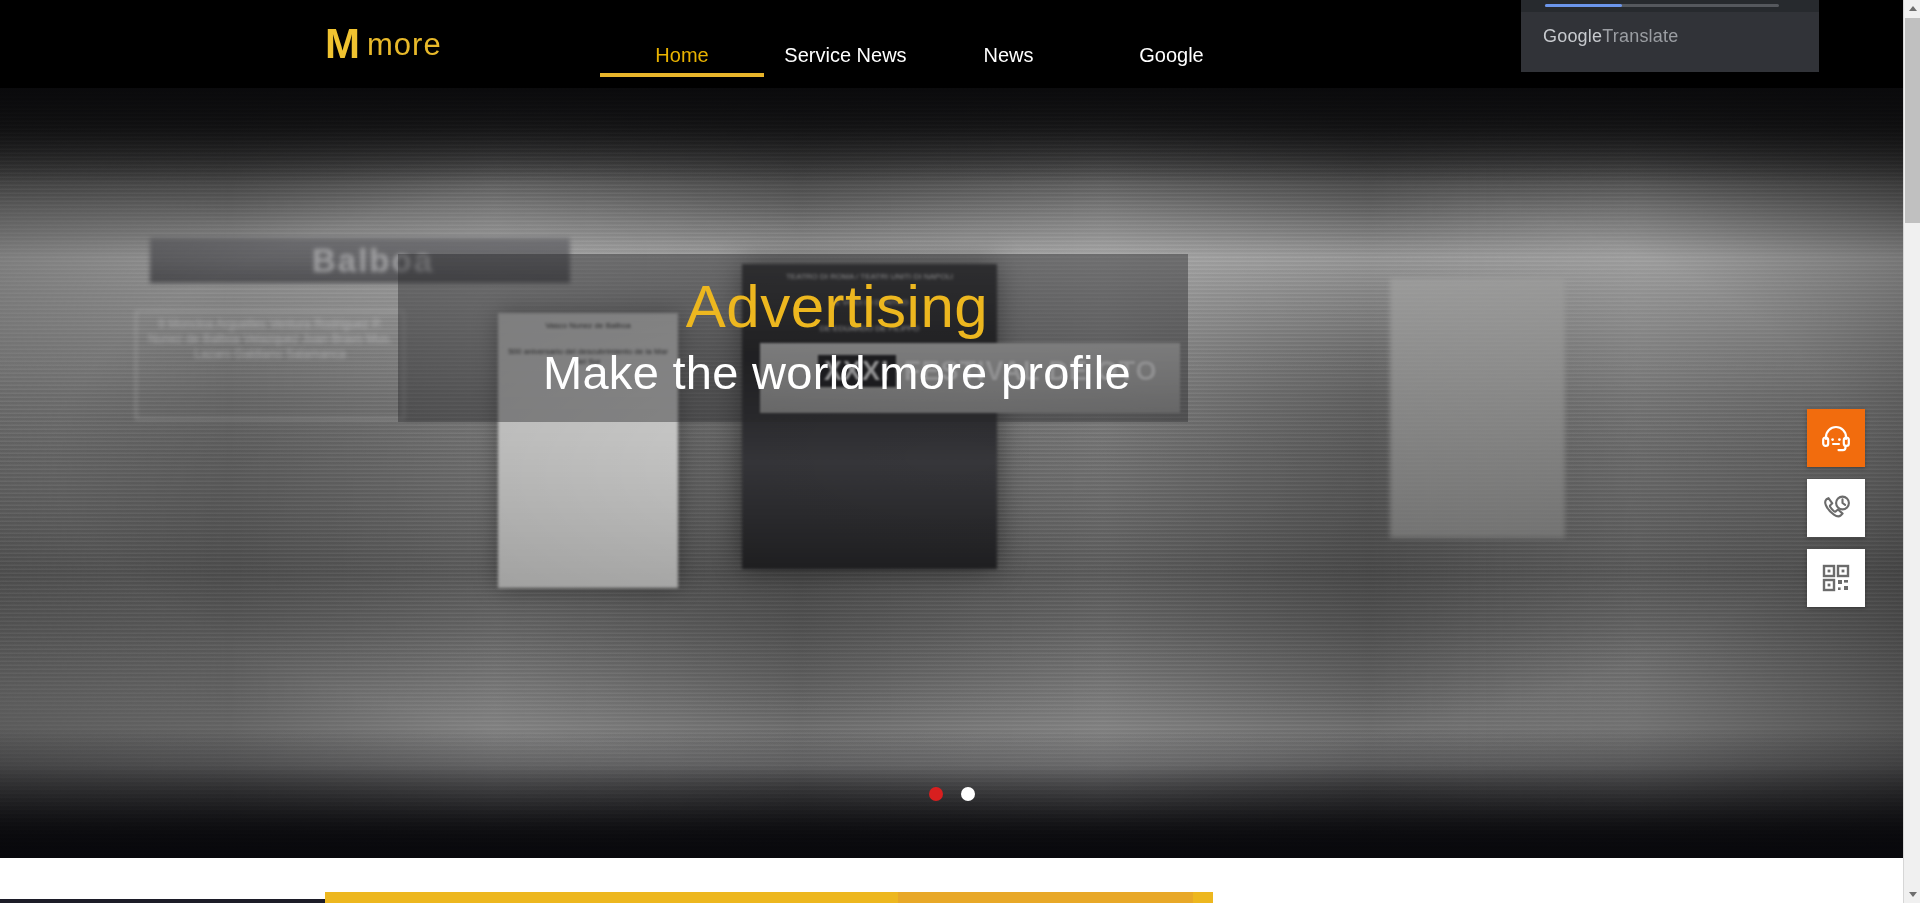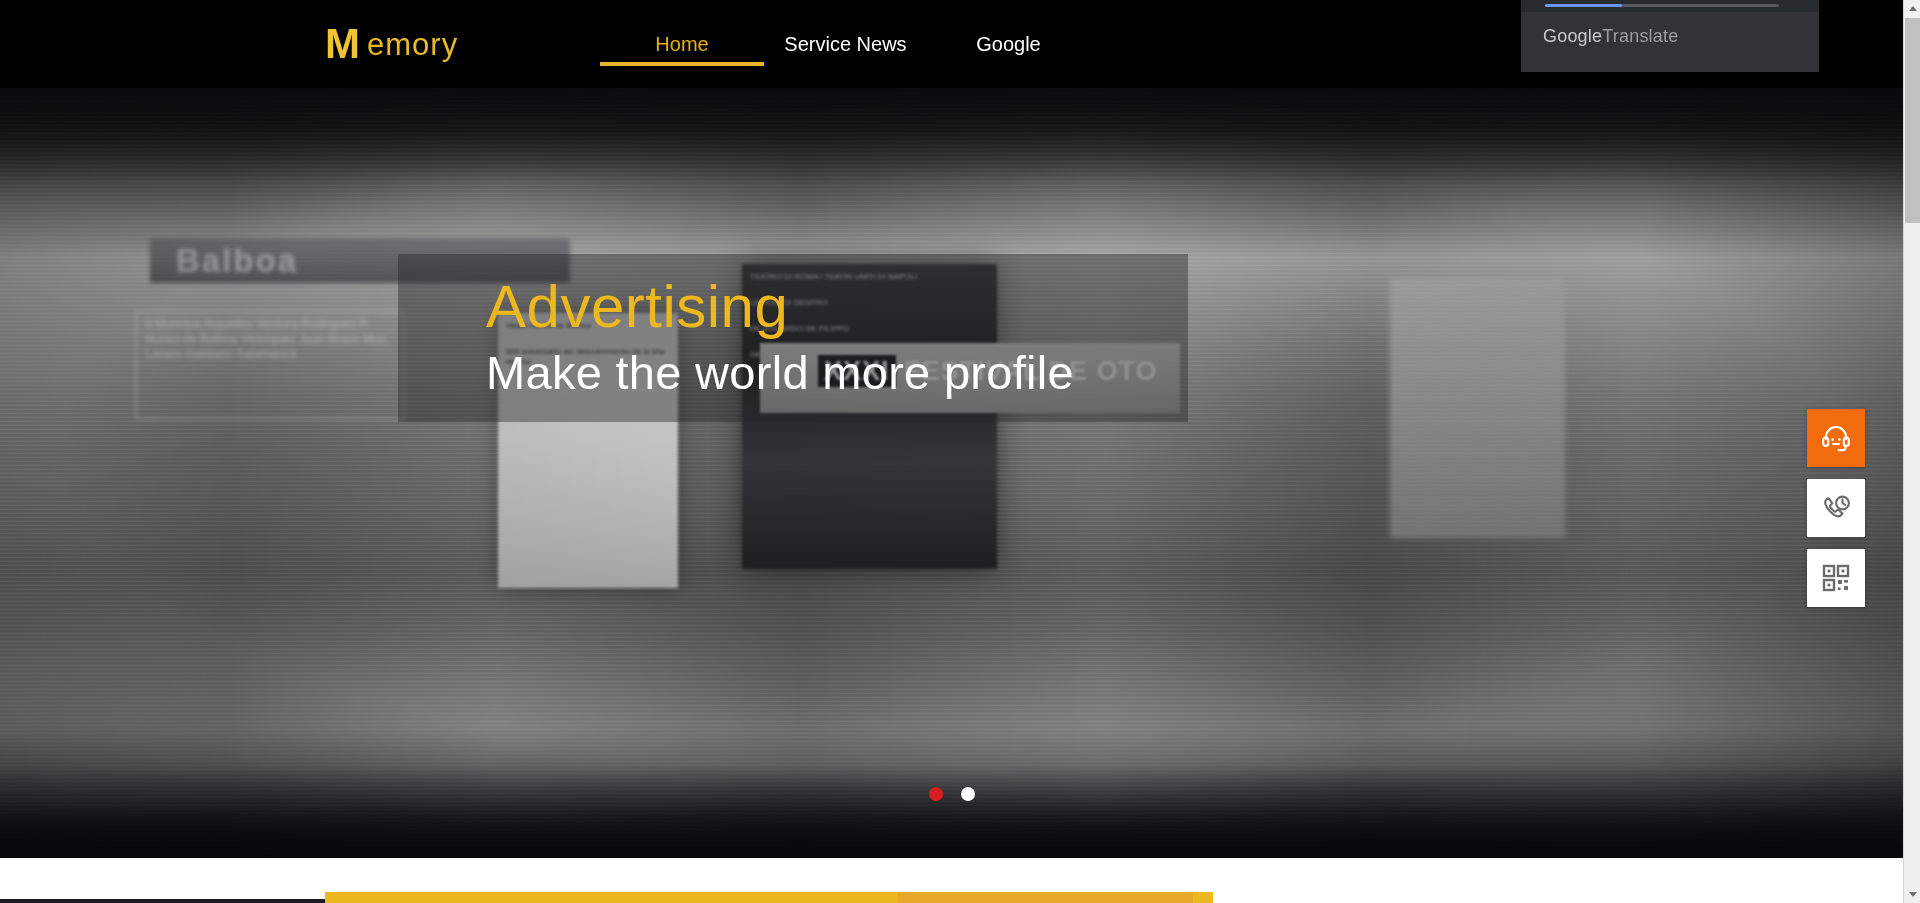--- a/index.html
+++ b/index.html
@@ -15,32 +15,32 @@
   
   .header { position:absolute; left:0; top:0; width:1903px; height:88px;
             background:#000000; z-index:40; }
   .logo { position:absolute; left:325px; top:16px; height:56px;
           display:flex; align-items:center; user-select:none; }
   .logo-m { color:#f0c330; font-size:42px; font-weight:bold; line-height:1;
             letter-spacing:0px; }
   .logo-rest { color:#e8b92a; font-size:31px; line-height:1; margin-left:7px;
                letter-spacing:1px; font-weight:400; }
 
-  .nav { position:absolute; left:600px; top:0; height:88px; display:flex;
+  .nav { position:absolute; left:600px; top:11px; height:88px; display:flex;
          align-items:center;text-align:center; }
   .nav-item { position:relative; height:88px; display:flex; align-items:center;
               justify-content:center; color:#ffffff; font-size:20px;
               cursor:pointer; white-space:nowrap; }
   .nav-item.active { color:#e8b200; }
   .nav-underline { position:absolute; bottom:22px; left:50%; transform:translateX(-50%);
                    width:100%; height:4px; background:#e8b42a; }
 
   
   .hero { position:absolute; left:0; top:88px; width:1903px; height:770px;
-          overflow:hidden; background:#4a4a4e; }
+          overflow:hidden; background:#4a4a4e;text-align:center; }
 
   
   .hero-photo { position:absolute; inset:0;
     background:
       
       repeating-linear-gradient(0deg,
         rgba(255,255,255,0.055) 0px, rgba(255,255,255,0.055) 1px,
         rgba(0,0,0,0.045) 2px, rgba(0,0,0,0.045) 4px),
       linear-gradient(180deg,
         #1b1b1d 0%, #2b2b2f 5%, #5c5c60 11%, #8f8f92 17%,
@@ -163,30 +163,33 @@
 <body>
 
 <div id="page">
 
   <div id="viewport">
 
     <div class="header">
 
       <div class="logo">
         <span class="logo-m">M</span>
-        <span class="logo-rest">emory</span>
+        <span class="logo-rest">more</span>
       </div>
 
       <nav class="nav">
         <div class="nav-item active" style="width:164px">
           <span>Home</span>
           <span class="nav-underline"></span>
         </div>
         <div class="nav-item" style="width:163px">
           <span>Service News</span>
+        </div>
+        <div class="nav-item" style="width:163px">
+          <span>News</span>
         </div>
         <div class="nav-item" style="width:163px">
           <span>Google</span>
         </div>
       </nav>
     </div>
 
     <div class="hero">
 
       <div class="hero-photo"></div>

